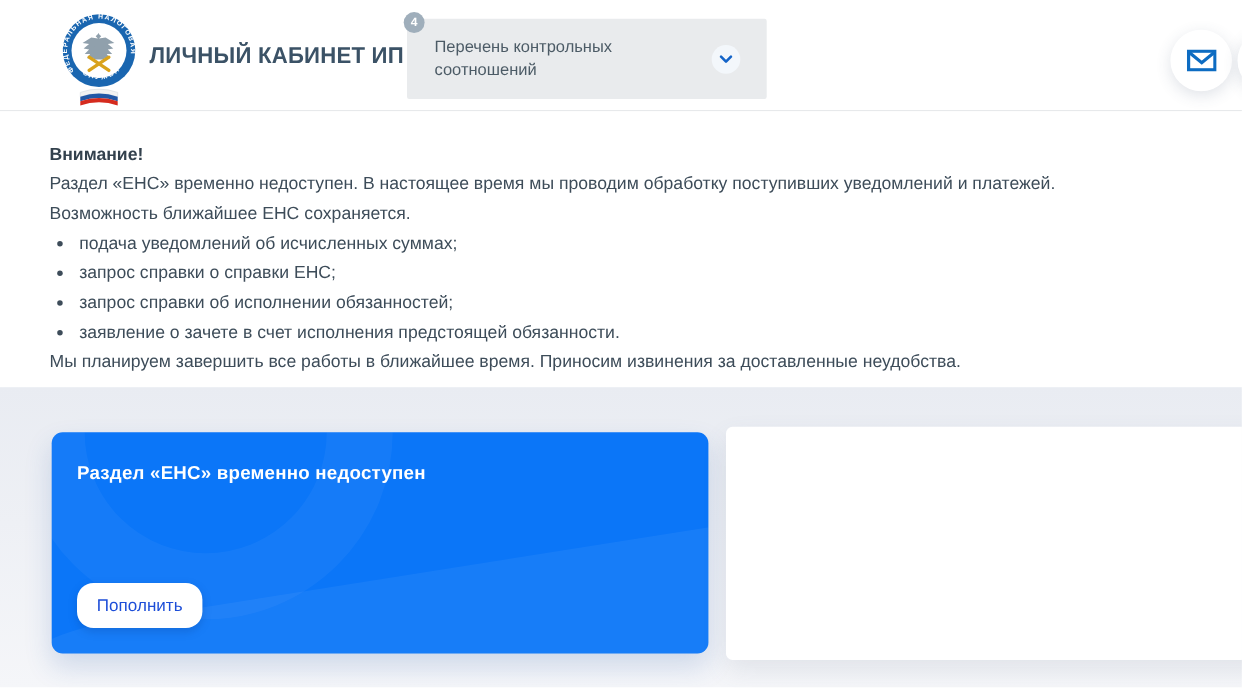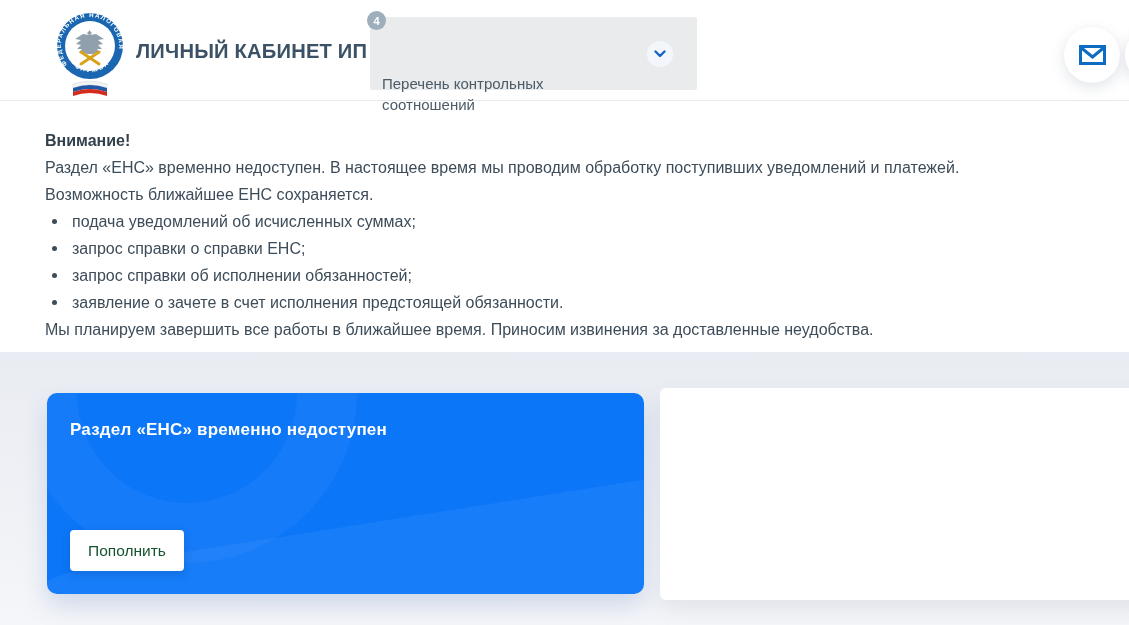--- a/index.html
+++ b/index.html
@@ -37,26 +37,25 @@
   .control-dropdown {
     position: absolute;
     left: 370px; top: 17px;
     width: 327px; height: 73px;
     background: #e9ebed;
     border-radius: 2px;
     cursor: pointer;
   }
   .control-dropdown .dd-label {
     position: absolute;
-    left: 12px; top: 15px;
+    left: 25px; top: 15px;
     width: 230px;
     font-size: 15px;
     line-height: 21px;
     color: #4c5b66;
-    margin-top: 41px;
   }
   .dd-badge {
     position: absolute;
     left: -3px; top: -6px;
     width: 19px; height: 19px;
     border-radius: 50%;
     background: #9faebb;
     color: #ffffff;
     font-size: 11px;
     font-weight: 700;
@@ -143,22 +142,22 @@
     font-size: 17px;
     font-weight: 700;
     letter-spacing: 0.2px;
   }
   .topup-btn {
     position: absolute;
     left: 23px; top: 137px;
     width: 114px; height: 41px;
     background: #ffffff;
     border: none;
-    border-radius: 4px;
-    color: #14532d;
+    border-radius: 15px;
+    color: #1d4ed8;
     font-family: "Liberation Sans", "DejaVu Sans", sans-serif;
     font-size: 15.5px;
     cursor: pointer;
     box-shadow: 0 3px 8px rgba(10, 60, 140, 0.25);
   }
   .white-panel {
     position: absolute;
     left: 660px; top: 36px;
     width: 520px; height: 212px;
     background: #ffffff;

